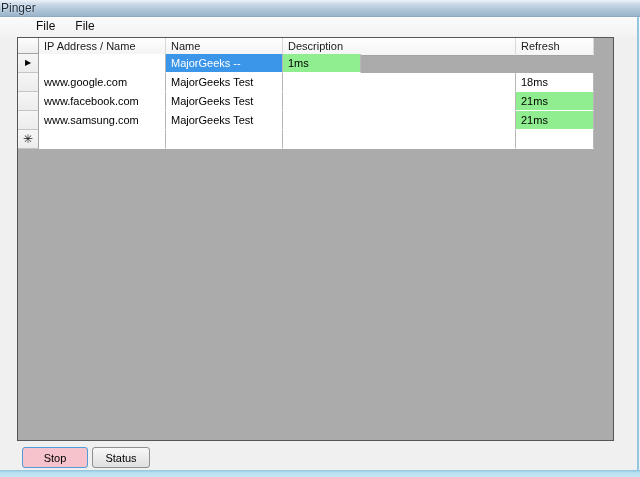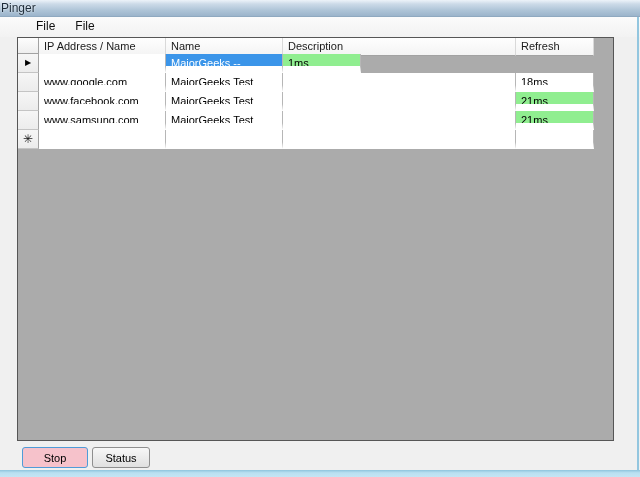--- a/index.html
+++ b/index.html
@@ -39,21 +39,21 @@
   }
   .col-header{
     height:16px;background:linear-gradient(180deg,#fefefe,#f4f4f4);
     border-right:1px solid #d9d9d9;border-bottom:1px solid #a2a2a2;
     font-size:11px;color:#1a1a1a;padding:1px 0 16px 5px;line-height:14px;flex:none;
     white-space:nowrap;overflow:hidden;
   }
   .grid-row{display:flex;height:19px;}
   .cell{
     height:19px;background:#ffffff;flex:none;
-    border-right:1px solid #b6b6b6;border-bottom:7px solid #ffffff;
+    border-right:1px solid #b6b6b6;border-bottom:1px solid #ffffff;
     font-size:11px;color:#000;padding:2px 0 0 5px;line-height:15px;
     white-space:nowrap;overflow:hidden;
   }
   .rowhead{
     width:21px;background:linear-gradient(180deg,#f6f6f6,#ececec);
     border-right:1px solid #a2a2a2;border-bottom:1px solid #c4c4c4;
     padding:0;display:flex;align-items:center;justify-content:center;
   }
   .w-ip{width:127px;} .w-name{width:117px;} .w-desc{width:233px;} .w-status{width:78px;}
   .marker-current{font-size:8px;color:#000;line-height:8px;}

